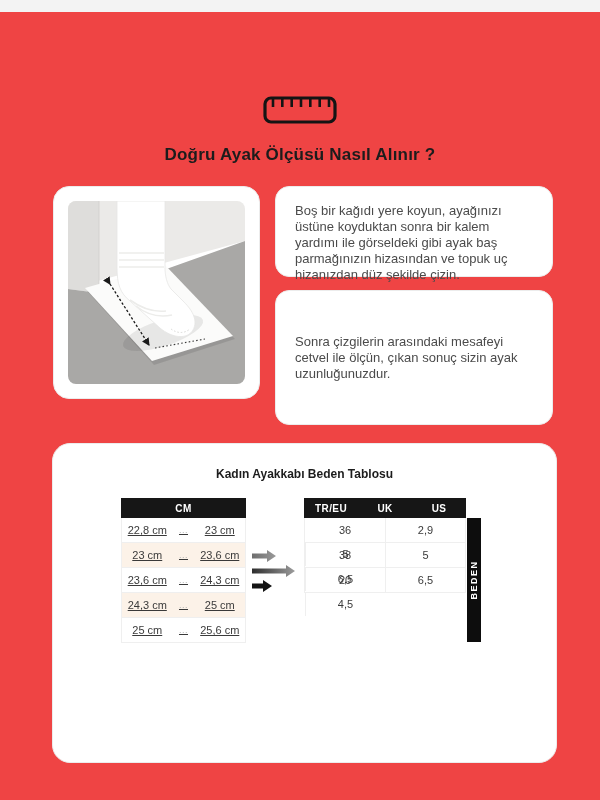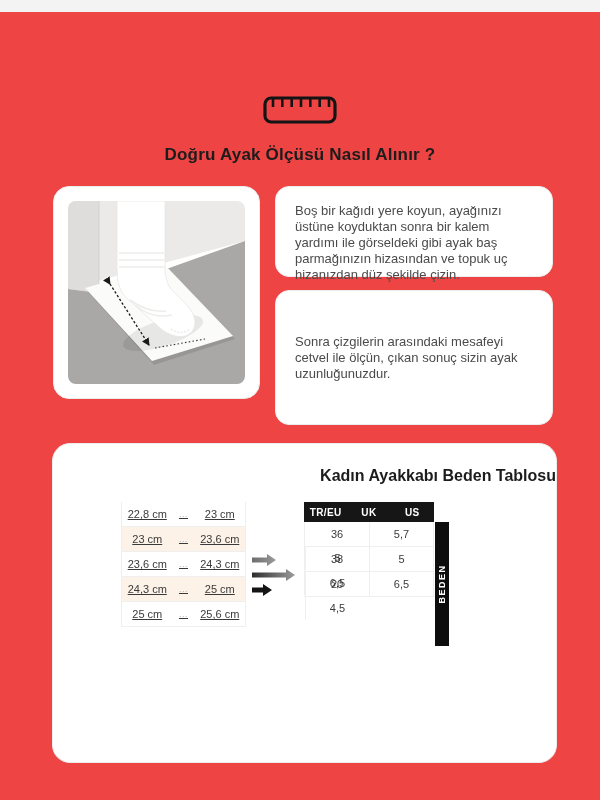--- a/index.html
+++ b/index.html
@@ -32,28 +32,28 @@
   }
   .text-card.first { height:91px; }
   .text-card.second { height:135px; display:flex; align-items:center; }
 
   
   .size-card {
     margin:18px 43px 0 52px; width:505px; height:320px;
     border:1px solid #ececec; border-radius:18px; background:#fff;
   }
   .size-title {
-    margin-top:23px; text-align:right;
-    font-size:16px; font-weight:bold; color:#1c1c1c;
+    margin-top:23px; text-align:center;
+    font-size:12px; font-weight:bold; color:#1c1c1c;
   }
   .tables { display:flex; align-items:flex-start; margin-top:17px; padding-left:68px; }
 
   .tbl { flex:none; }
   .cm-tbl { width:125px; }
-  .eu-tbl { width:130px; }
+  .eu-tbl { width:162px; }
   .t-header {
     background:#161616; color:#ffffff; height:20px;
     font-size:10px; font-weight:bold; letter-spacing:0.4px;
     display:grid; align-items:center; text-align:center;
   }
   .eu-tbl .t-header { grid-template-columns:repeat(3,1fr); }
   .t-row {
     height:25px; display:grid; align-items:center; text-align:center;
     font-size:11px; color:#3a3a3a; background:#fff;
     border:solid #efefef; border-width:0 1px 1px 1px;
@@ -148,20 +148,23 @@
       </div>
     </div>
   </div>
 
   <div class="size-card">
     <div class="size-title">Kadın Ayakkabı Beden Tablosu</div>
 
     <div class="tables">
 
       <div class="tbl cm-tbl">
+        <div class="t-header">
+          <span>CM</span>
+        </div>
         <div>
             <div class="t-row cm-row">
               <span>22,8 cm</span>
               <span class="sep">...</span>
               <span>23 cm</span>
             </div>
             <div class="t-row cm-row alt">
               <span>23 cm</span>
               <span class="sep">...</span>
               <span>23,6 cm</span>
@@ -204,21 +207,21 @@
 
       <div class="tbl eu-tbl">
         <div class="t-header">
           <span>TR/EU</span>
           <span>UK</span>
           <span>US</span>
         </div>
         <div>
             <div class="t-row eu-row">
               <span>36</span>
-              <span>5,7</span>
+              <span>2,9</span>
               <span>5</span>
             </div>
             <div class="t-row eu-row">
               <span>38</span>
               <span>5</span>
               <span>6,5</span>
             </div>
             <div class="t-row eu-row">
               <span>20</span>
               <span>6,5</span>

